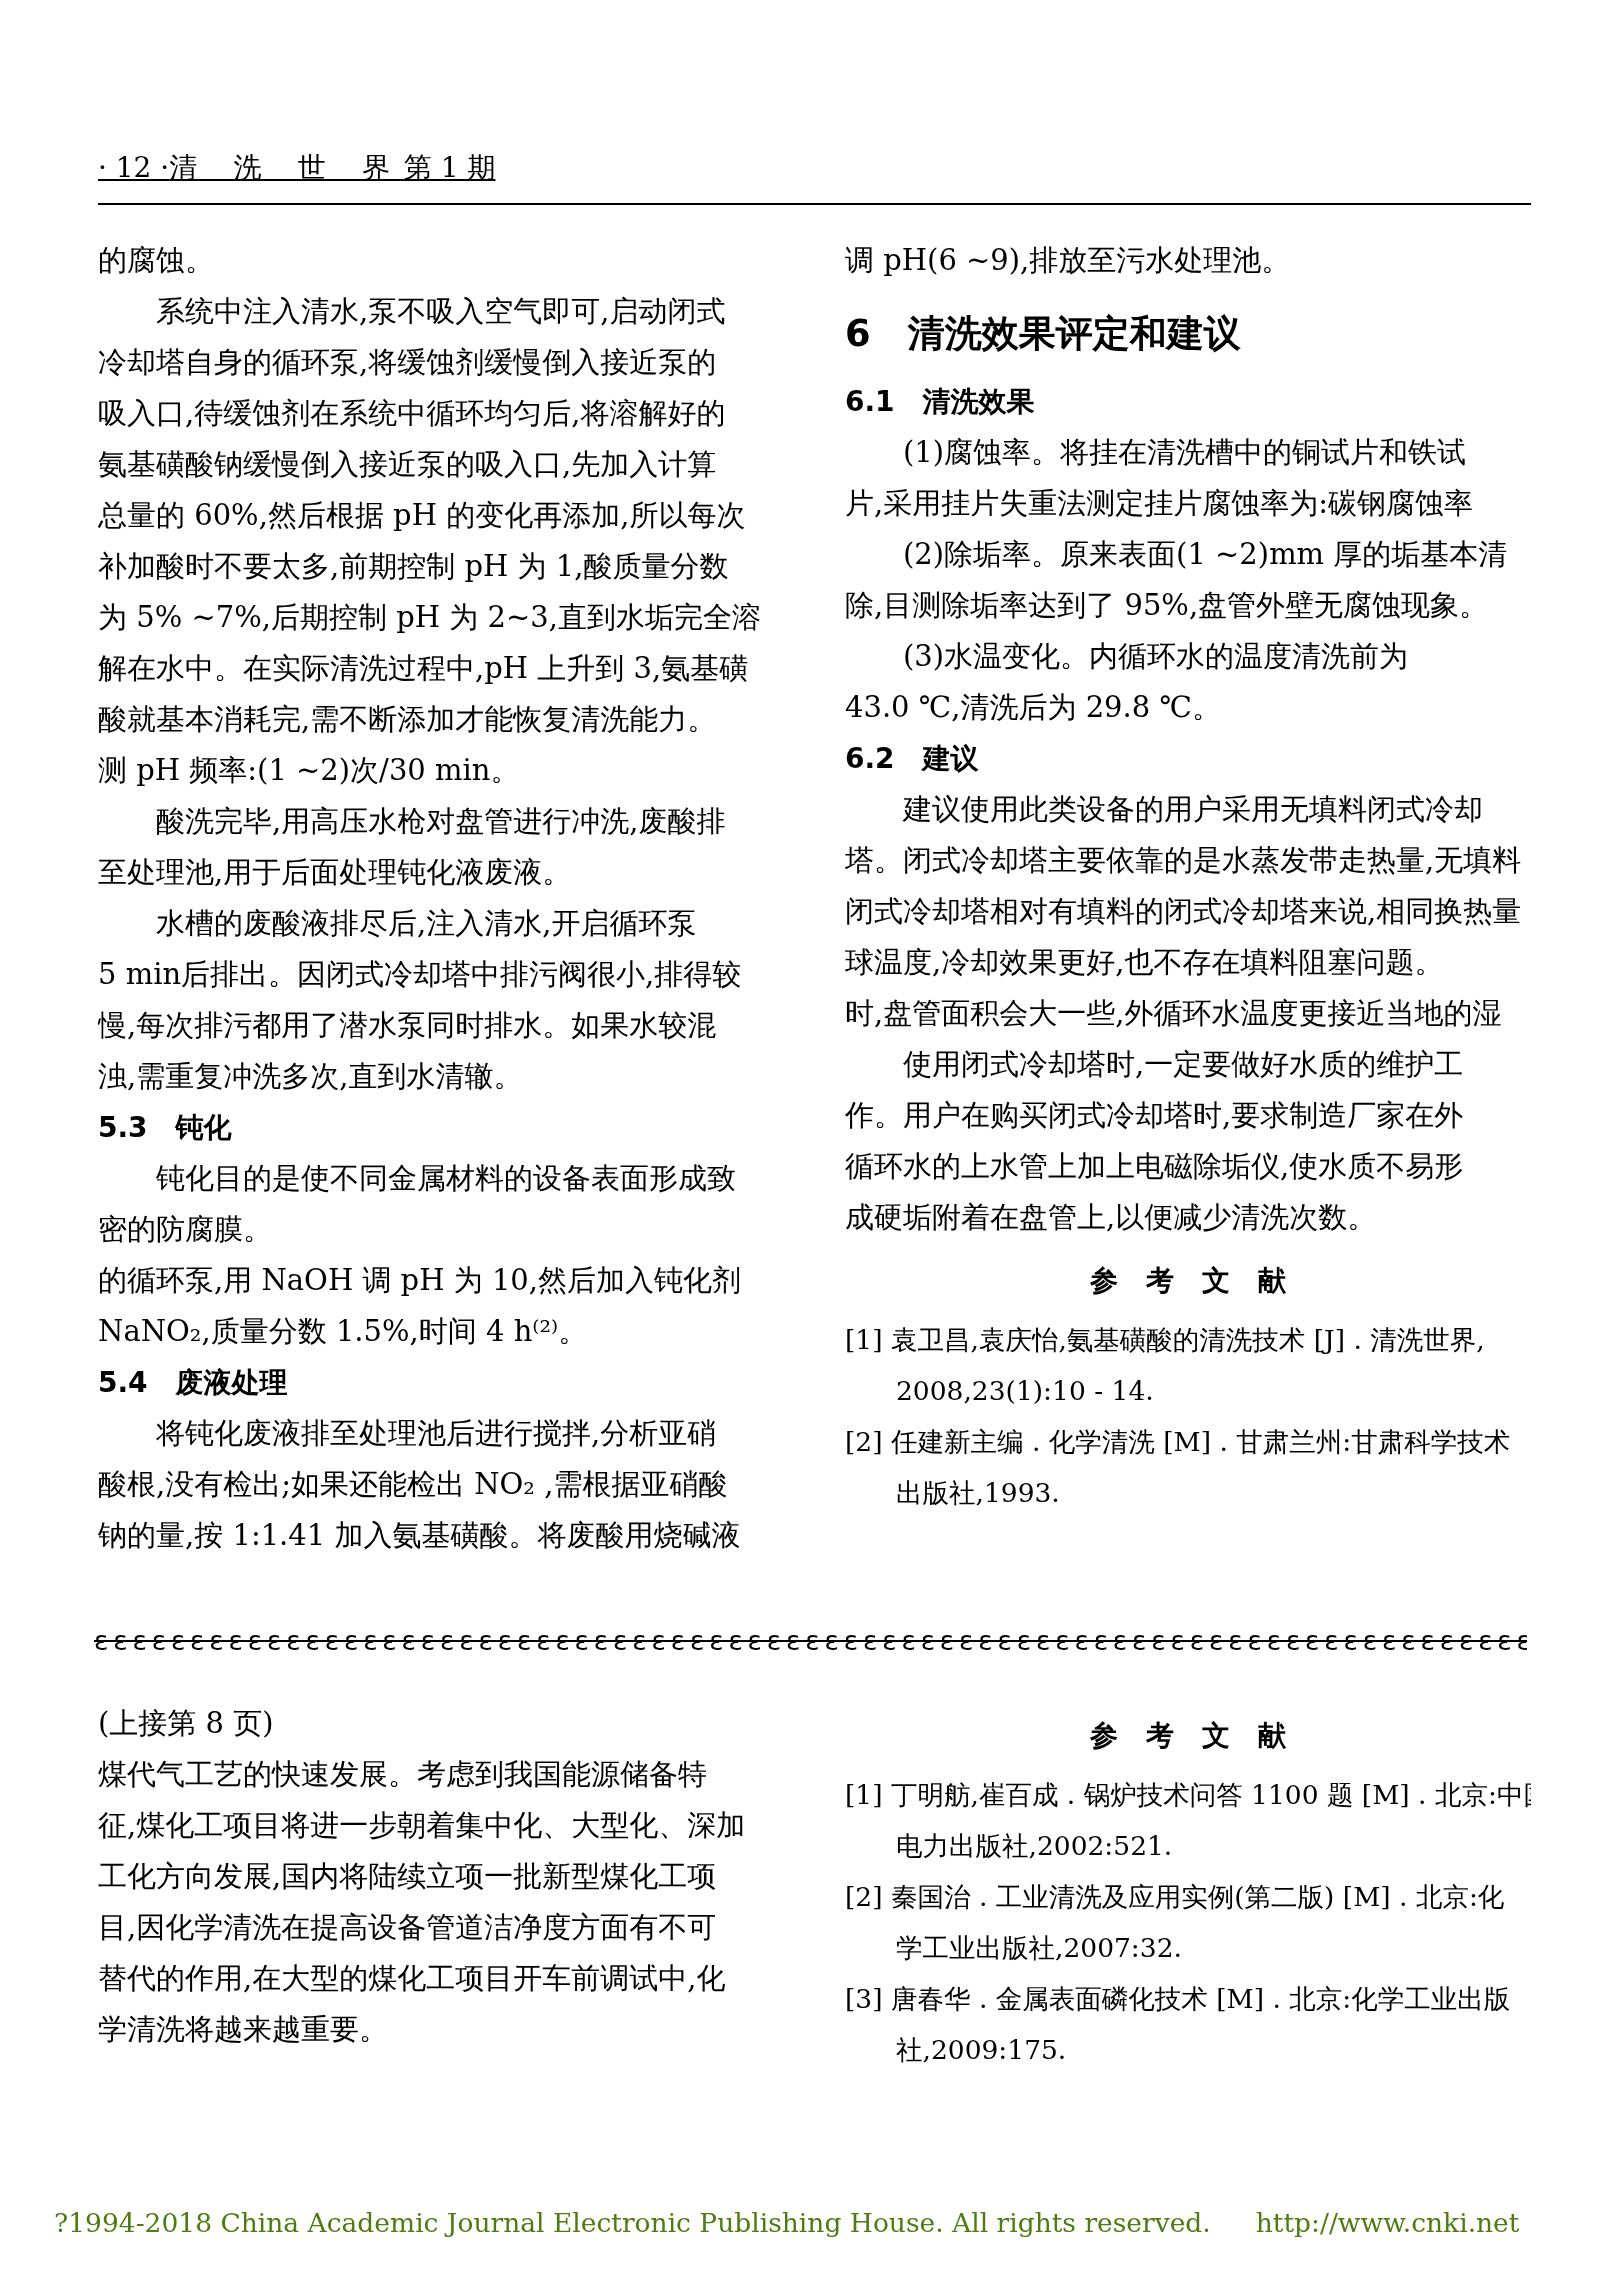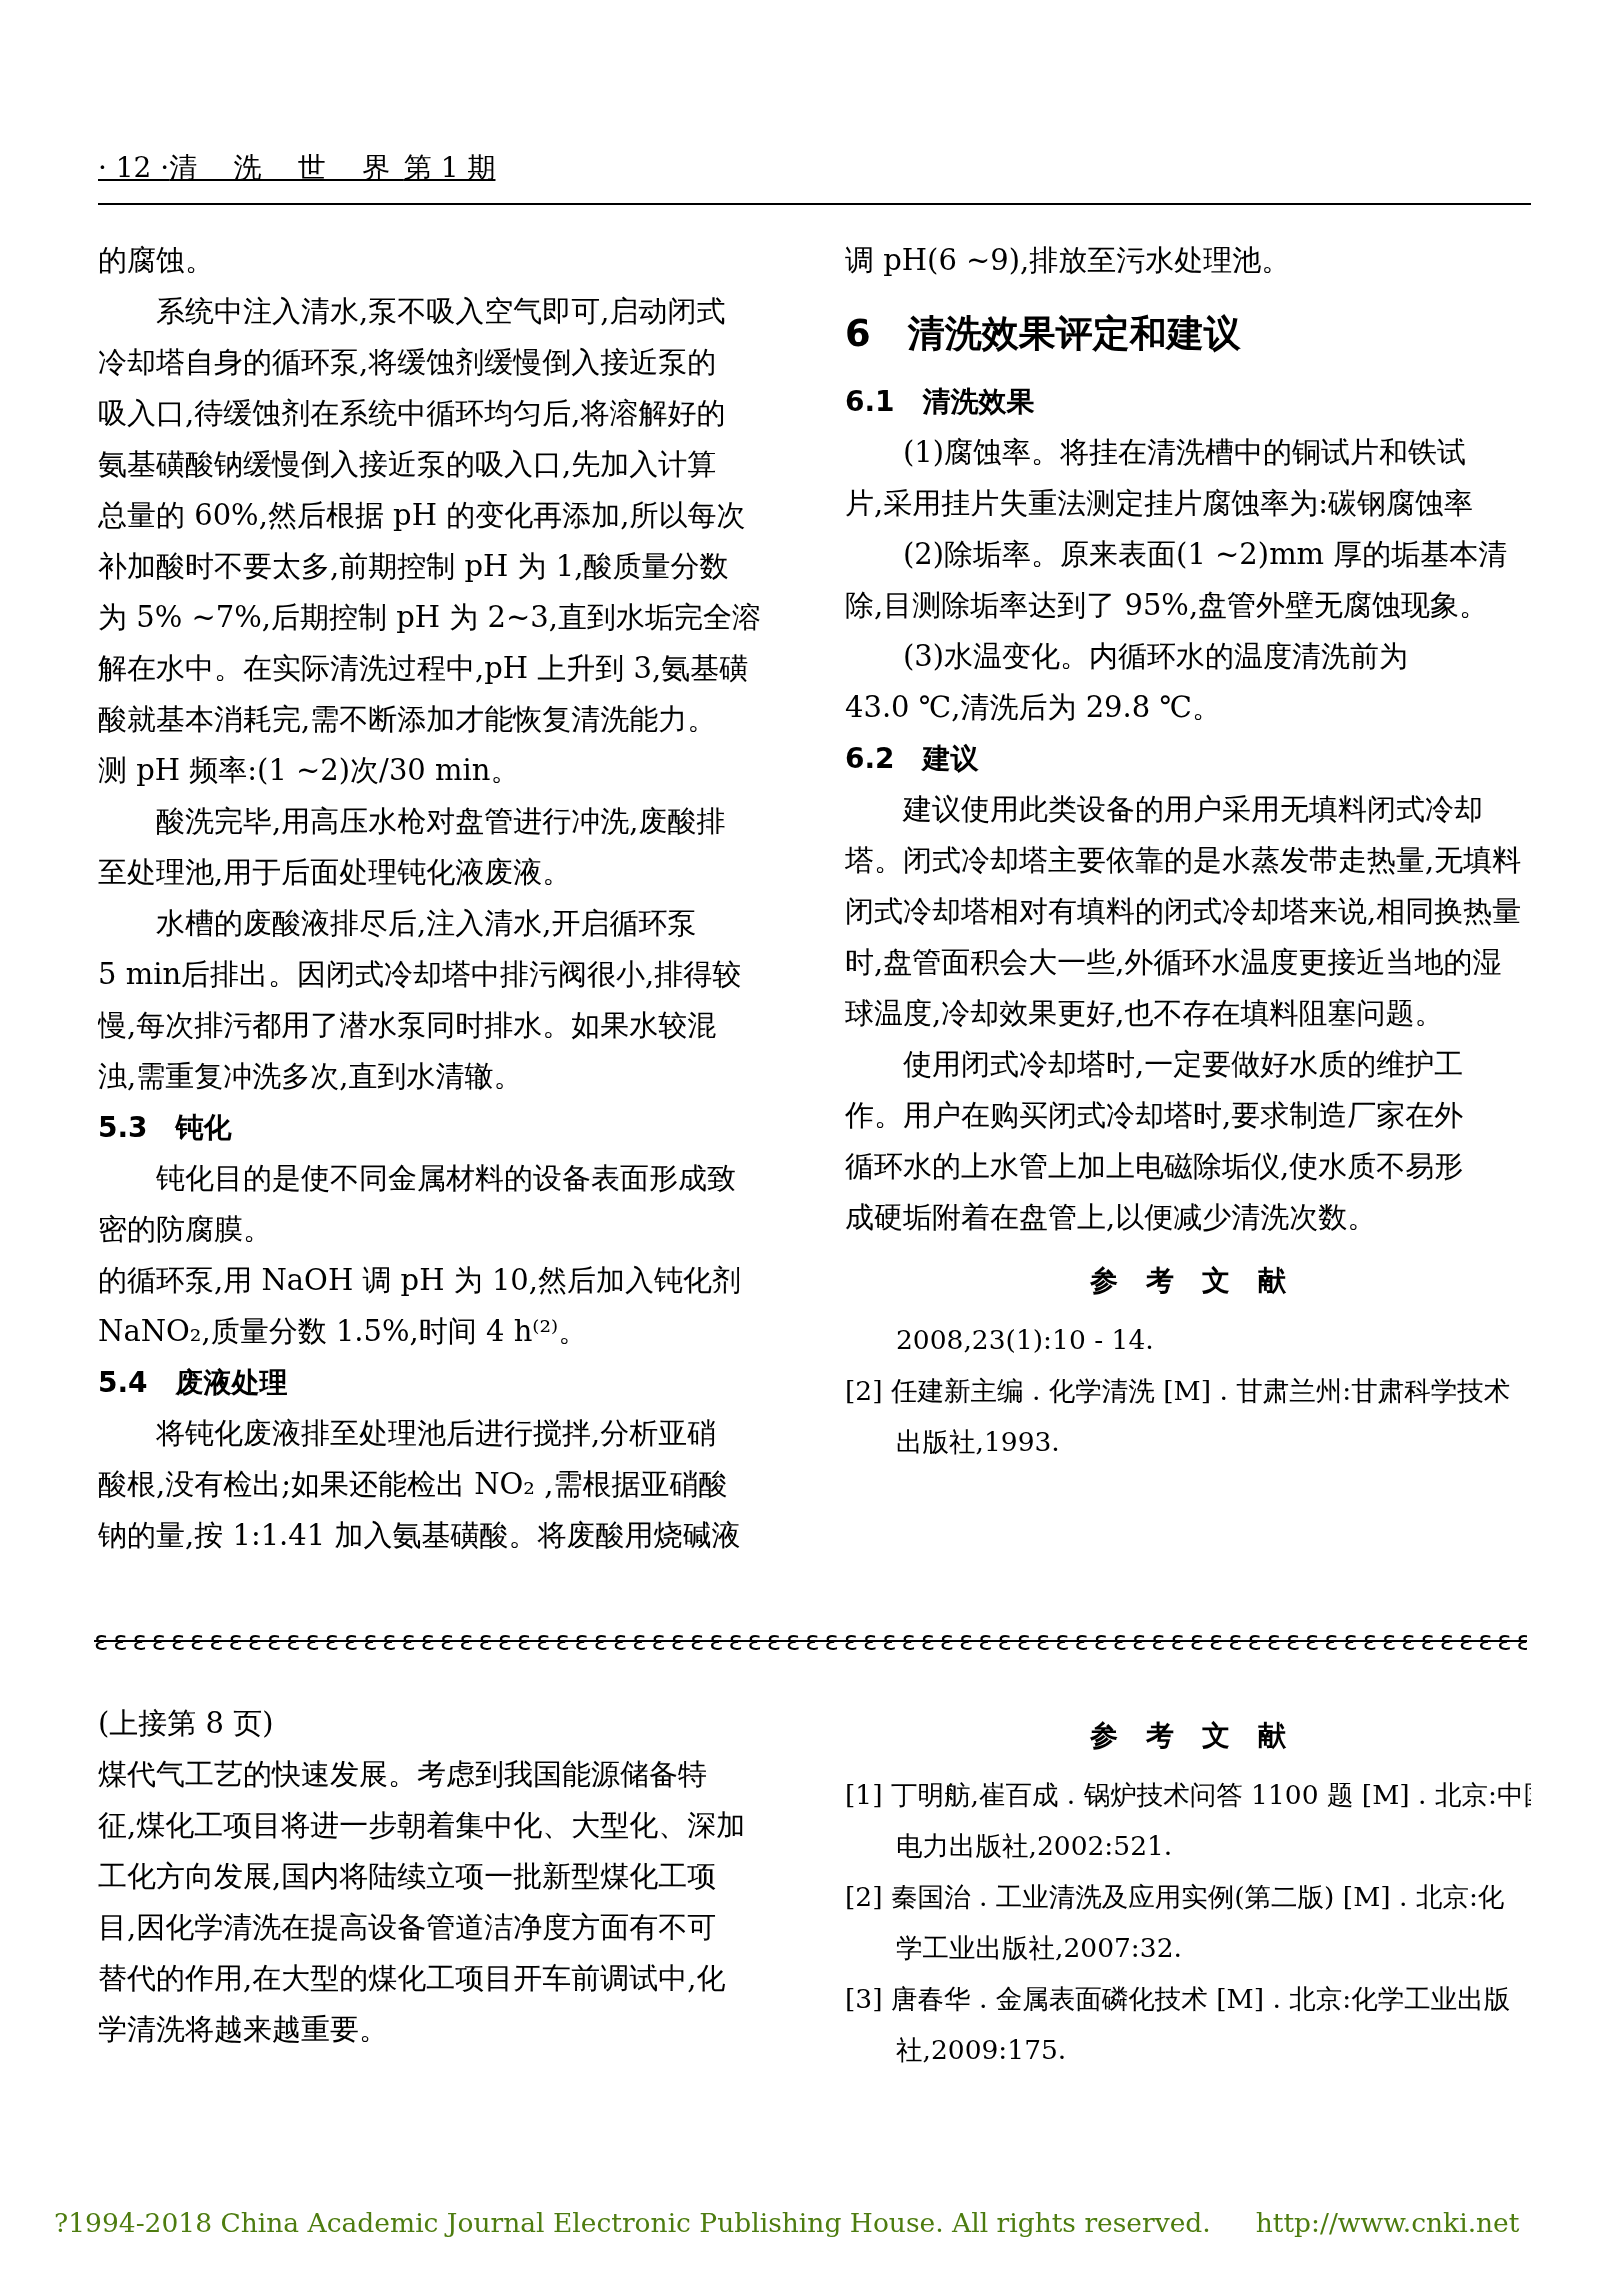--- a/index.html
+++ b/index.html
@@ -129,27 +129,28 @@
     <div class="ln">　　(1)腐蚀率。将挂在清洗槽中的铜试片和铁试</div>
     <div class="ln">片,采用挂片失重法测定挂片腐蚀率为:碳钢腐蚀率</div>
     <div class="ln">　　(2)除垢率。原来表面(1 ~2)mm 厚的垢基本清</div>
     <div class="ln">除,目测除垢率达到了 95%,盘管外壁无腐蚀现象。</div>
     <div class="ln">　　(3)水温变化。内循环水的温度清洗前为</div>
     <div class="ln">43.0 ℃,清洗后为 29.8 ℃。</div>
     <div class="ln h2">6.2　建议</div>
     <div class="ln">　　建议使用此类设备的用户采用无填料闭式冷却</div>
     <div class="ln">塔。闭式冷却塔主要依靠的是水蒸发带走热量,无填料</div>
     <div class="ln">闭式冷却塔相对有填料的闭式冷却塔来说,相同换热量</div>
+    <div class="ln">球温度,冷却效果更好,也不存在填料阻塞问题。</div>
     <div class="ln">时,盘管面积会大一些,外循环水温度更接近当地的湿</div>
-    <div class="ln">球温度,冷却效果更好,也不存在填料阻塞问题。</div>
     <div class="ln">　　使用闭式冷却塔时,一定要做好水质的维护工</div>
     <div class="ln">作。用户在购买闭式冷却塔时,要求制造厂家在外</div>
     <div class="ln">循环水的上水管上加上电磁除垢仪,使水质不易形</div>
     <div class="ln">成硬垢附着在盘管上,以便减少清洗次数。</div>
     <div class="refhead">参　考　文　献</div>
+    <div class="ln ref">[1] 袁卫昌,袁庆怡,氨基磺酸的清洗技术 [J] . 清洗世界,</div>
     <div class="ln ref ref-cont">2008,23(1):10 - 14.</div>
     <div class="ln ref">[2] 任建新主编 . 化学清洗 [M] . 甘肃兰州:甘肃科学技术</div>
     <div class="ln ref ref-cont">出版社,1993.</div>
   </div>
 
   <div class="divider">
     <span>εεεεεεεεεεεεεεεεεεεεεεεεεεεεεεεεεεεεεεεεεεεεεεεεεεεεεεεεεεεεεεεεεεεεεεεεεεεεεεεεεεεεεεεε</span>
   </div>
 
   <div class="col col-bleft">

